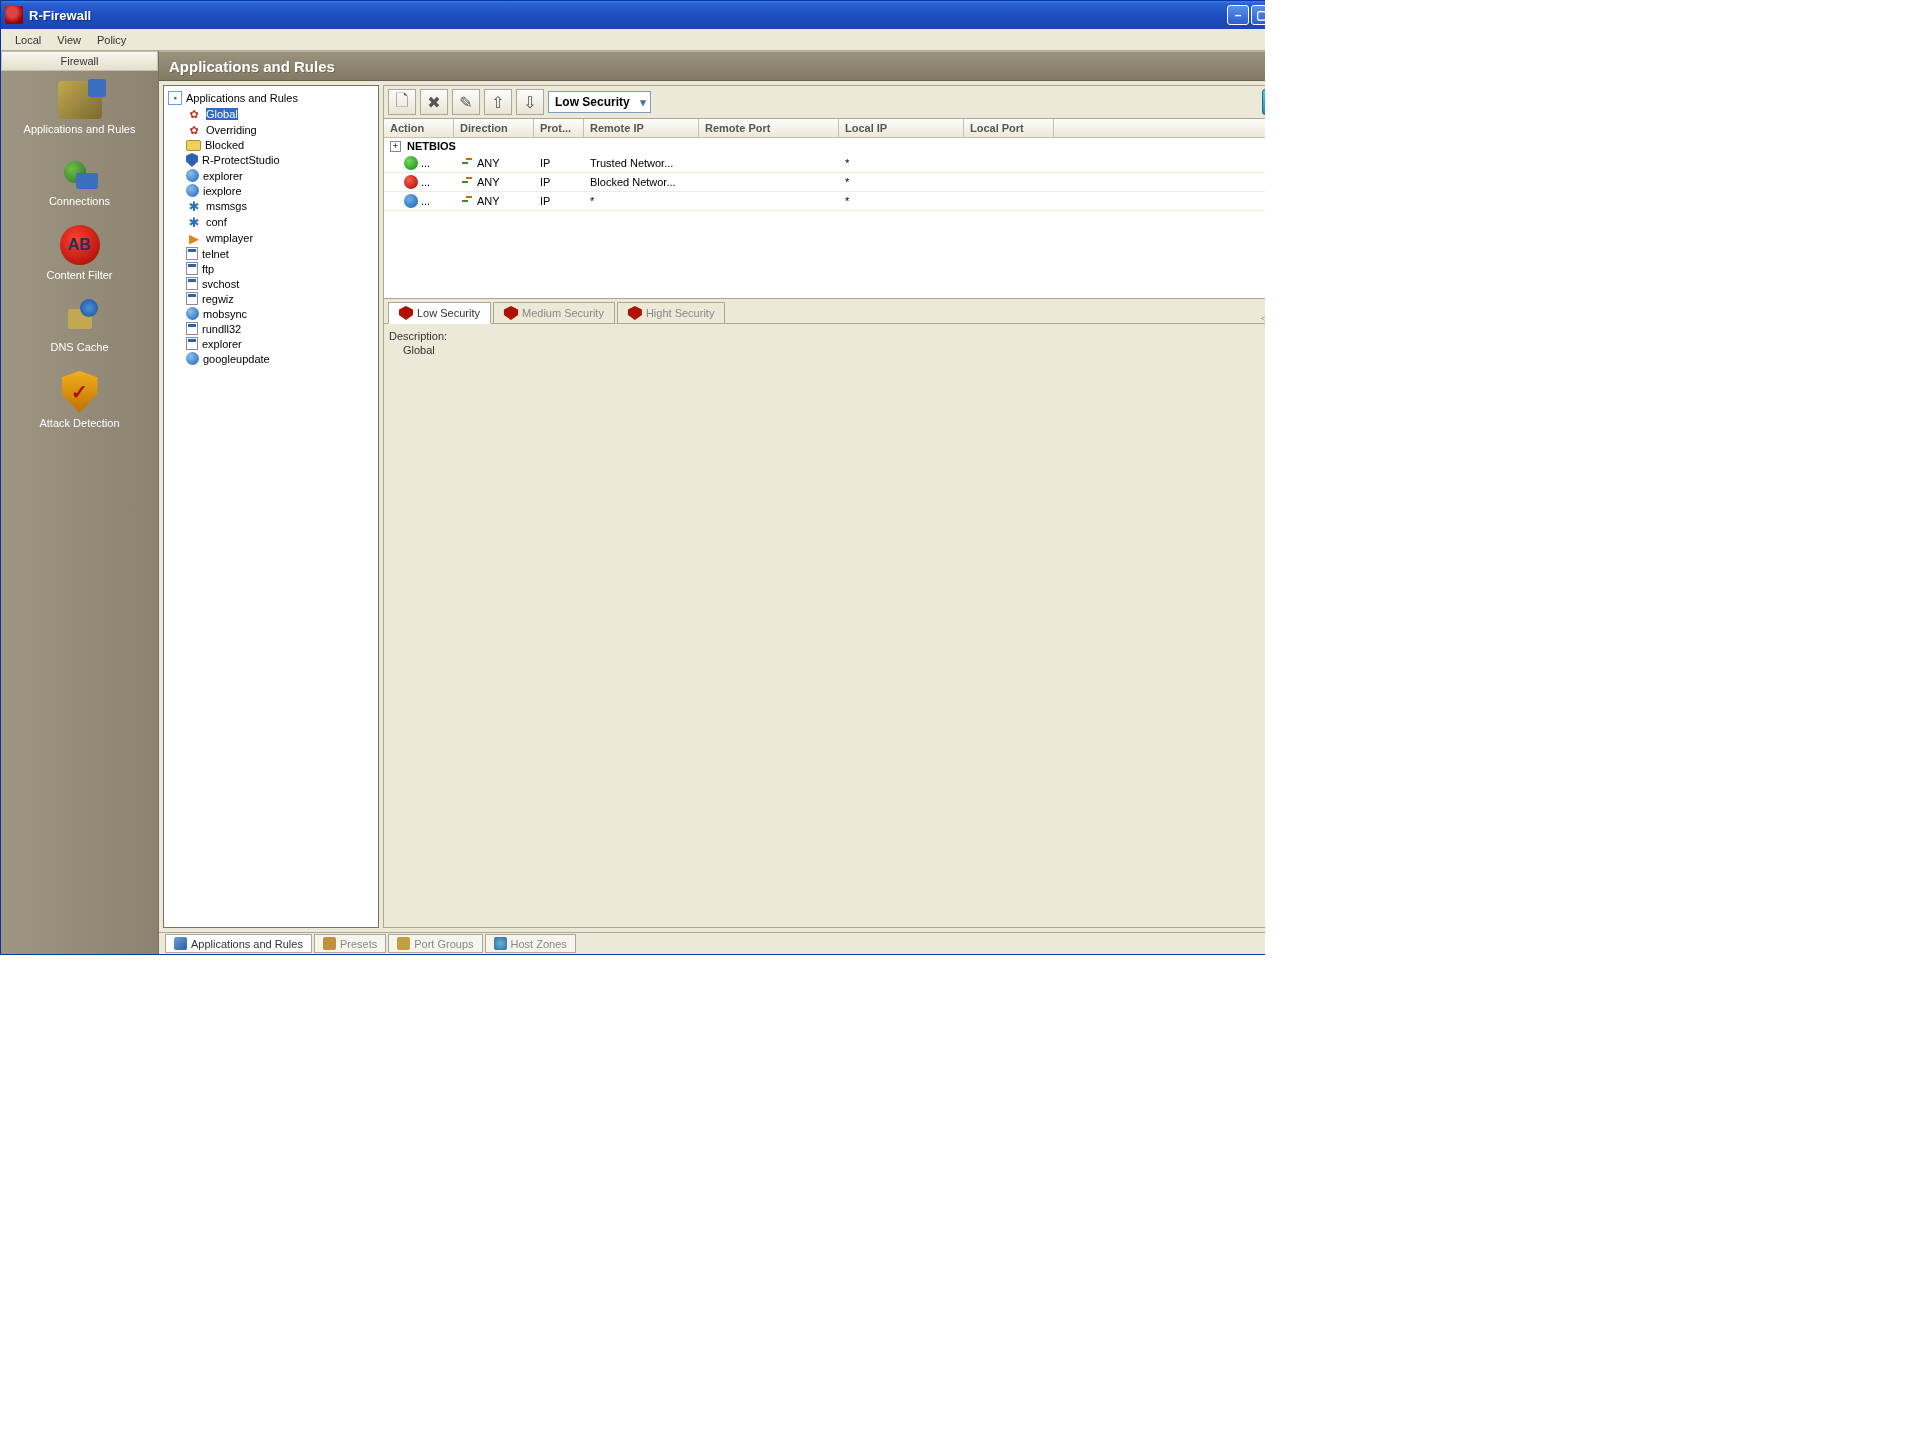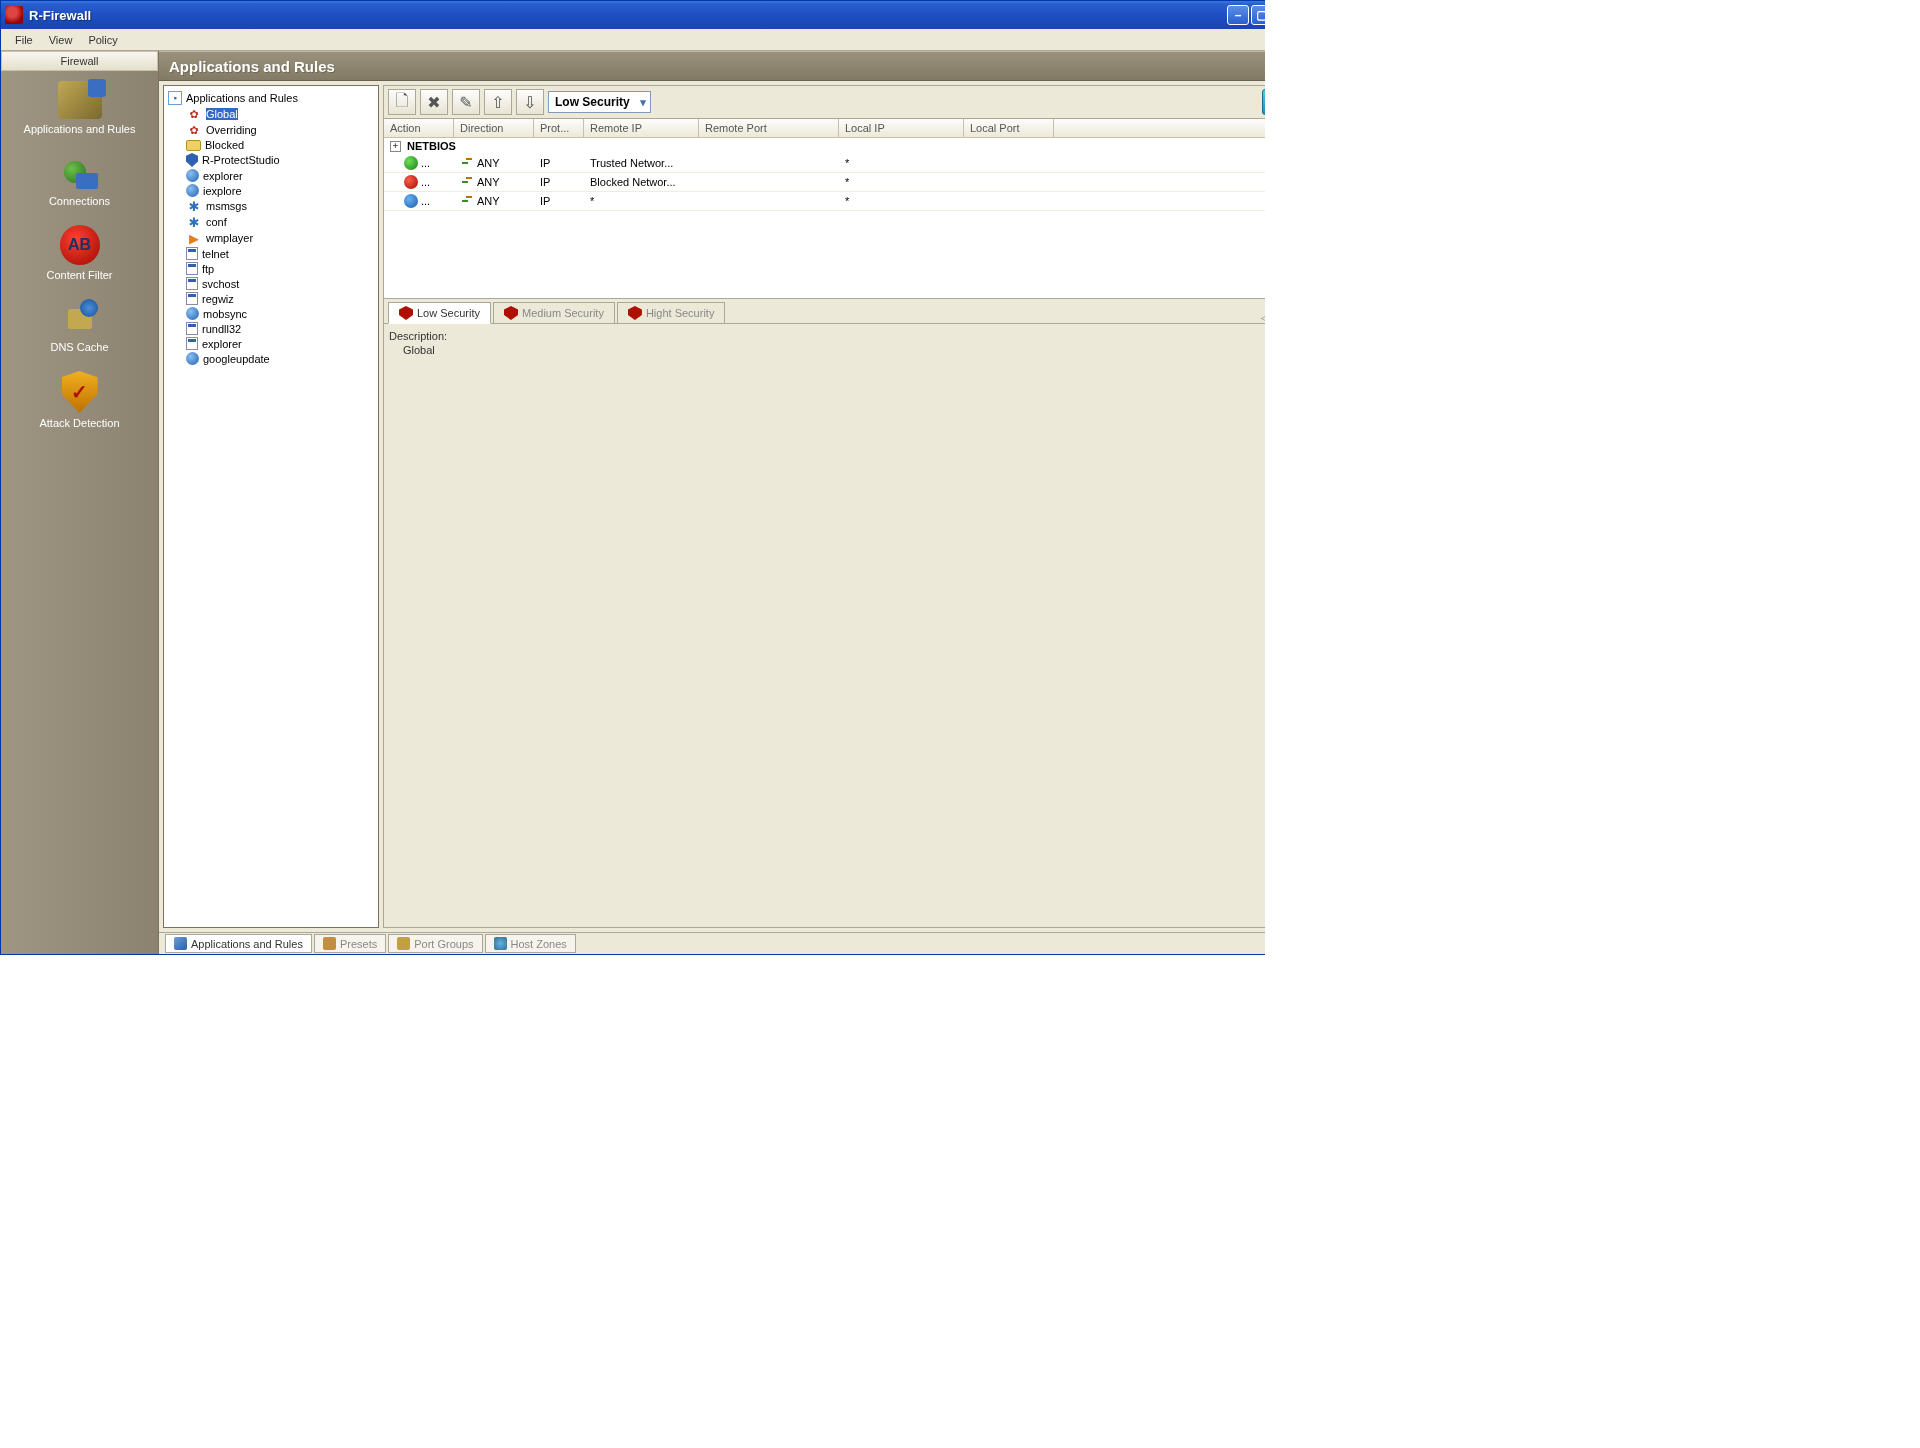--- a/index.html
+++ b/index.html
@@ -179,21 +179,21 @@
 .wiz-btn { width:30px; height:26px; background:linear-gradient(to bottom,#4ad0e0,#1a90c0); border:1px solid #1a6f90; border-radius:3px; cursor:pointer; display:flex; align-items:center; justify-content:center; color:#c03000; font-size:12px; }
 
 .grid {
   border: 1px solid #aca899;
   border-top:none;
   background:#fff;
   height: 180px;
   overflow:auto;
 }
 .grid-head { display:flex; background:linear-gradient(to bottom,#fdfdfb,#ece9d8); border-bottom:1px solid #c8c0a8; }
-.gh { border-right:1px solid #c8c0a8; padding:3px 6px; color:#555; font-size:11px; }
+.gh { border-right:1px solid #c8c0a8; padding:3px 6px; color:#555; font-size:11px;font-weight:bold; }
 .gh.action{width:70px} .gh.dir{width:80px} .gh.prot{width:50px} .gh.rip{width:115px} .gh.rport{width:140px} .gh.lip{width:125px} .gh.lport{width:90px}
 .group-row { display:flex; align-items:center; gap:6px; padding:2px 6px; font-weight:bold; }
 .group-exp { width:11px; height:11px; border:1px solid #888; display:flex; align-items:center; justify-content:center; font-size:9px; line-height:1; color:#555; cursor:pointer; }
 .grow { display:flex; align-items:center; border-bottom:1px solid #f0ece0; }
 .gc { padding:2px 6px; font-size:11px; display:flex; align-items:center; gap:3px; }
 .gc.action{width:70px; padding-left:20px} .gc.dir{width:80px} .gc.prot{width:50px} .gc.rip{width:115px} .gc.rport{width:140px} .gc.lip{width:125px} .gc.lport{width:90px}
 .dot { width:14px; height:14px; border-radius:50%; display:inline-block; }
 .dot.green{ background:radial-gradient(circle at 35% 35%,#6fdf5a,#1a7f10);} 
 .dot.red{ background:radial-gradient(circle at 35% 35%,#ff5a4a,#9c1000);} 
 .dot.blue{ background:radial-gradient(circle at 35% 35%,#6ab0f0,#1a5fa8);} 
@@ -267,21 +267,21 @@
     <div class="titlebar-icon"></div>
     <div class="titlebar-text">R-Firewall</div>
     <div class="win-controls">
       <div class="win-btn min">–</div>
       <div class="win-btn max">▢</div>
       <div class="win-btn close">✕</div>
     </div>
   </div>
 
   <div class="menubar">
-    <div class="menu-item">File</div>
+    <div class="menu-item">Local</div>
     <div class="menu-item">View</div>
     <div class="menu-item">Policy</div>
     <div class="menu-spacer"></div>
     <div class="menu-item">Help</div>
   </div>
 
   <div class="body-row">
 
     <div class="sidebar">
       <div class="sidebar-header">Firewall</div>

